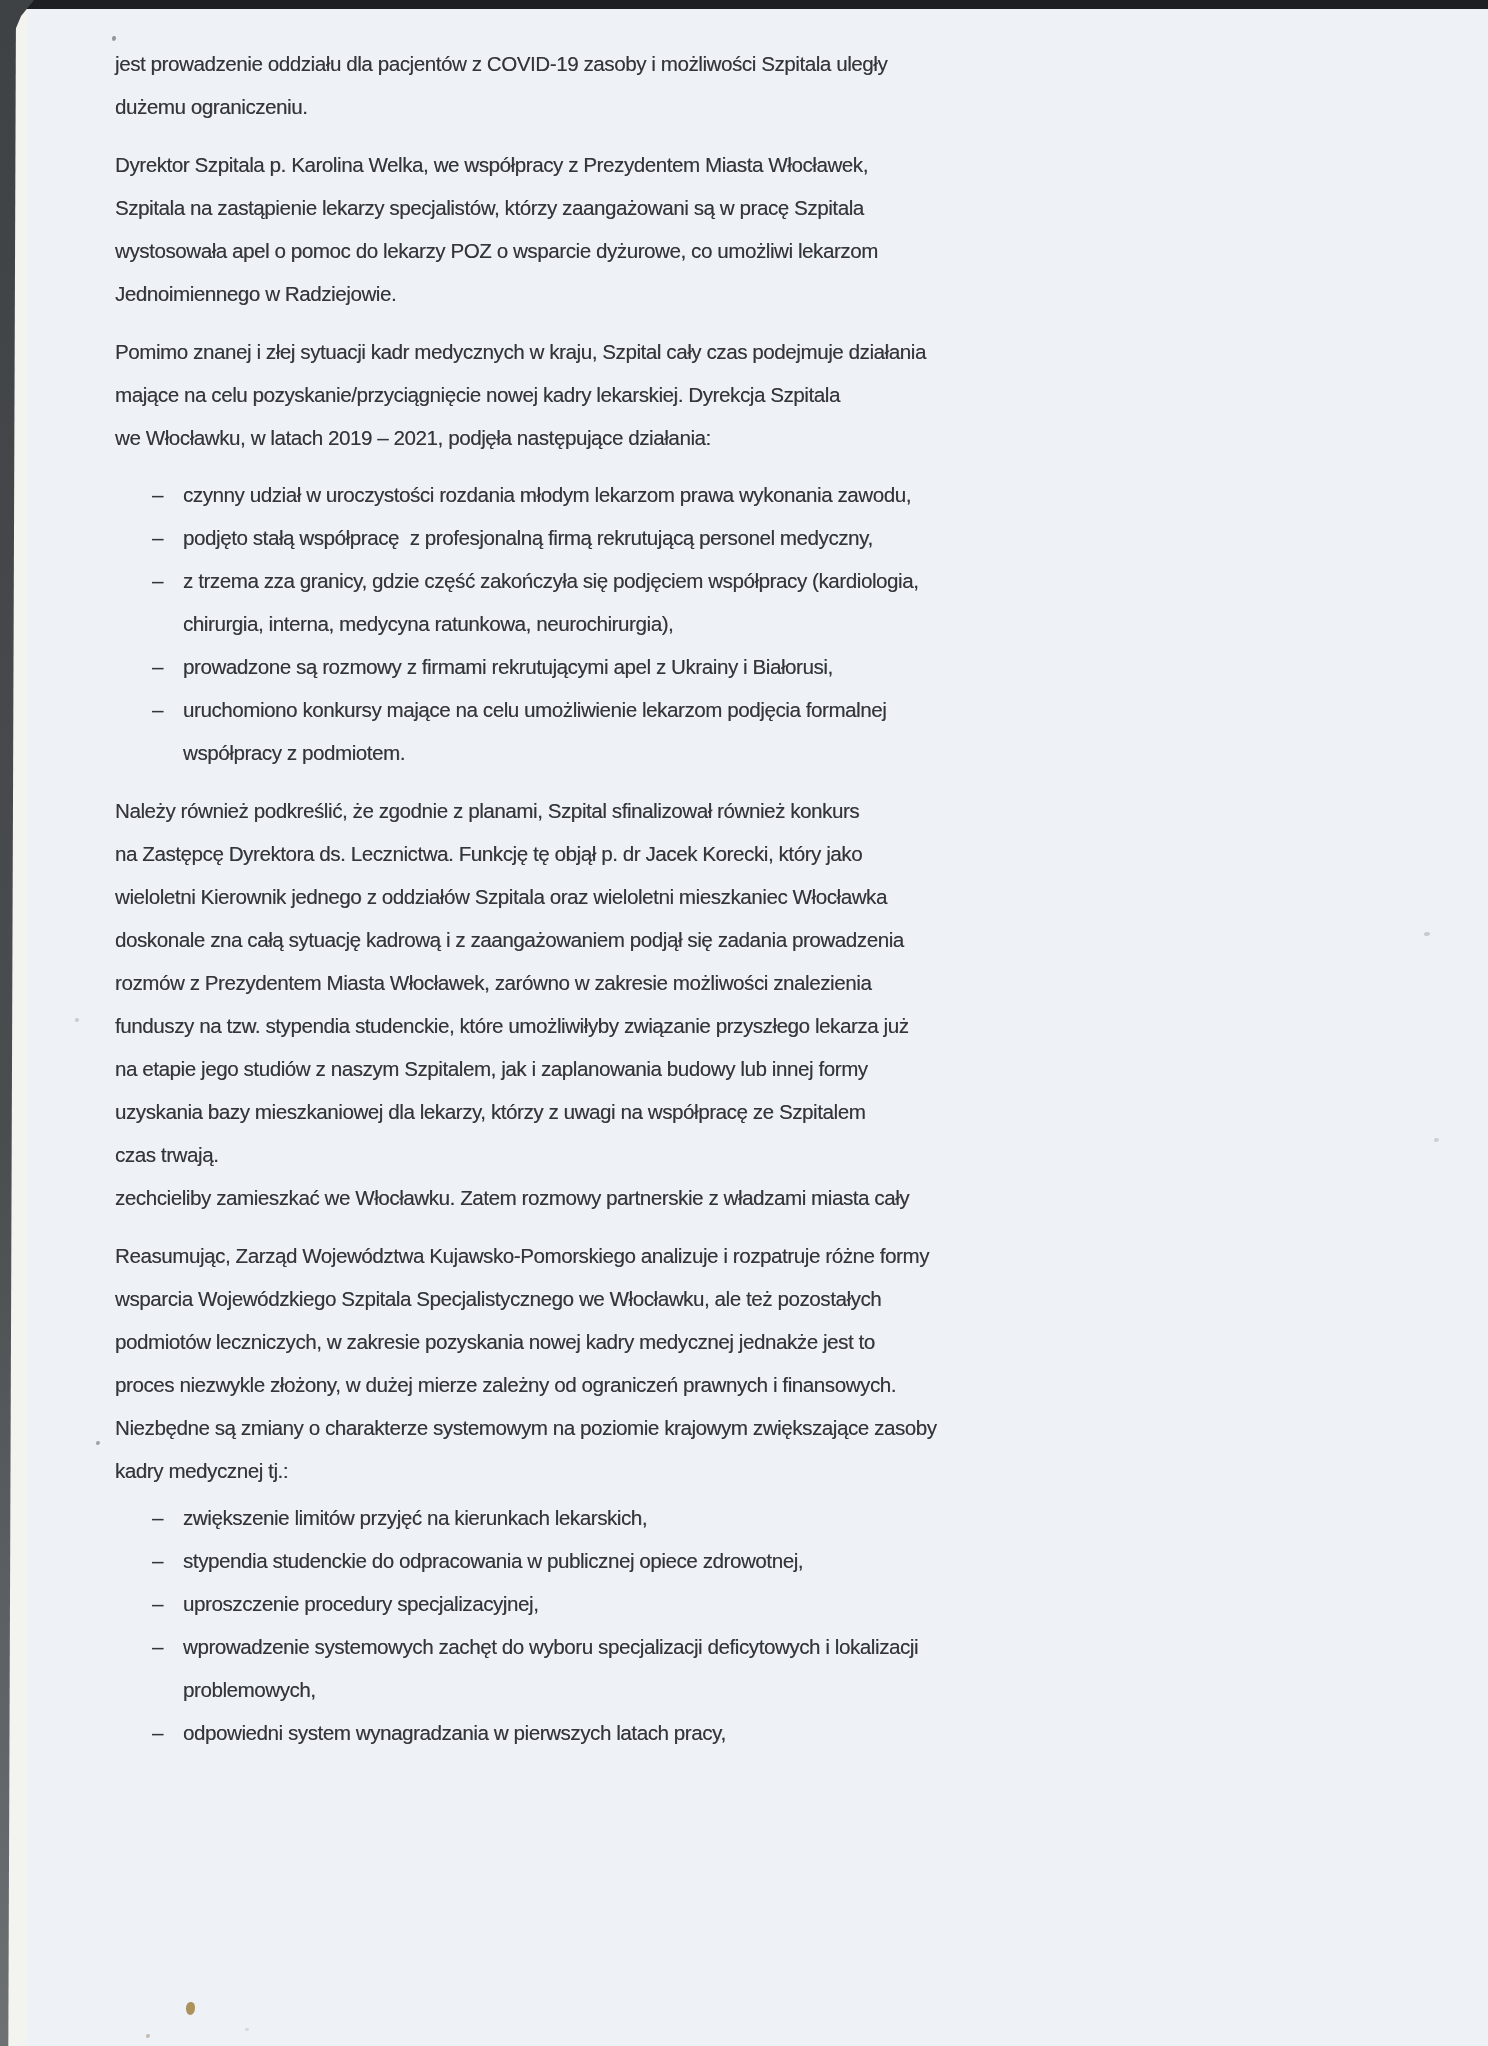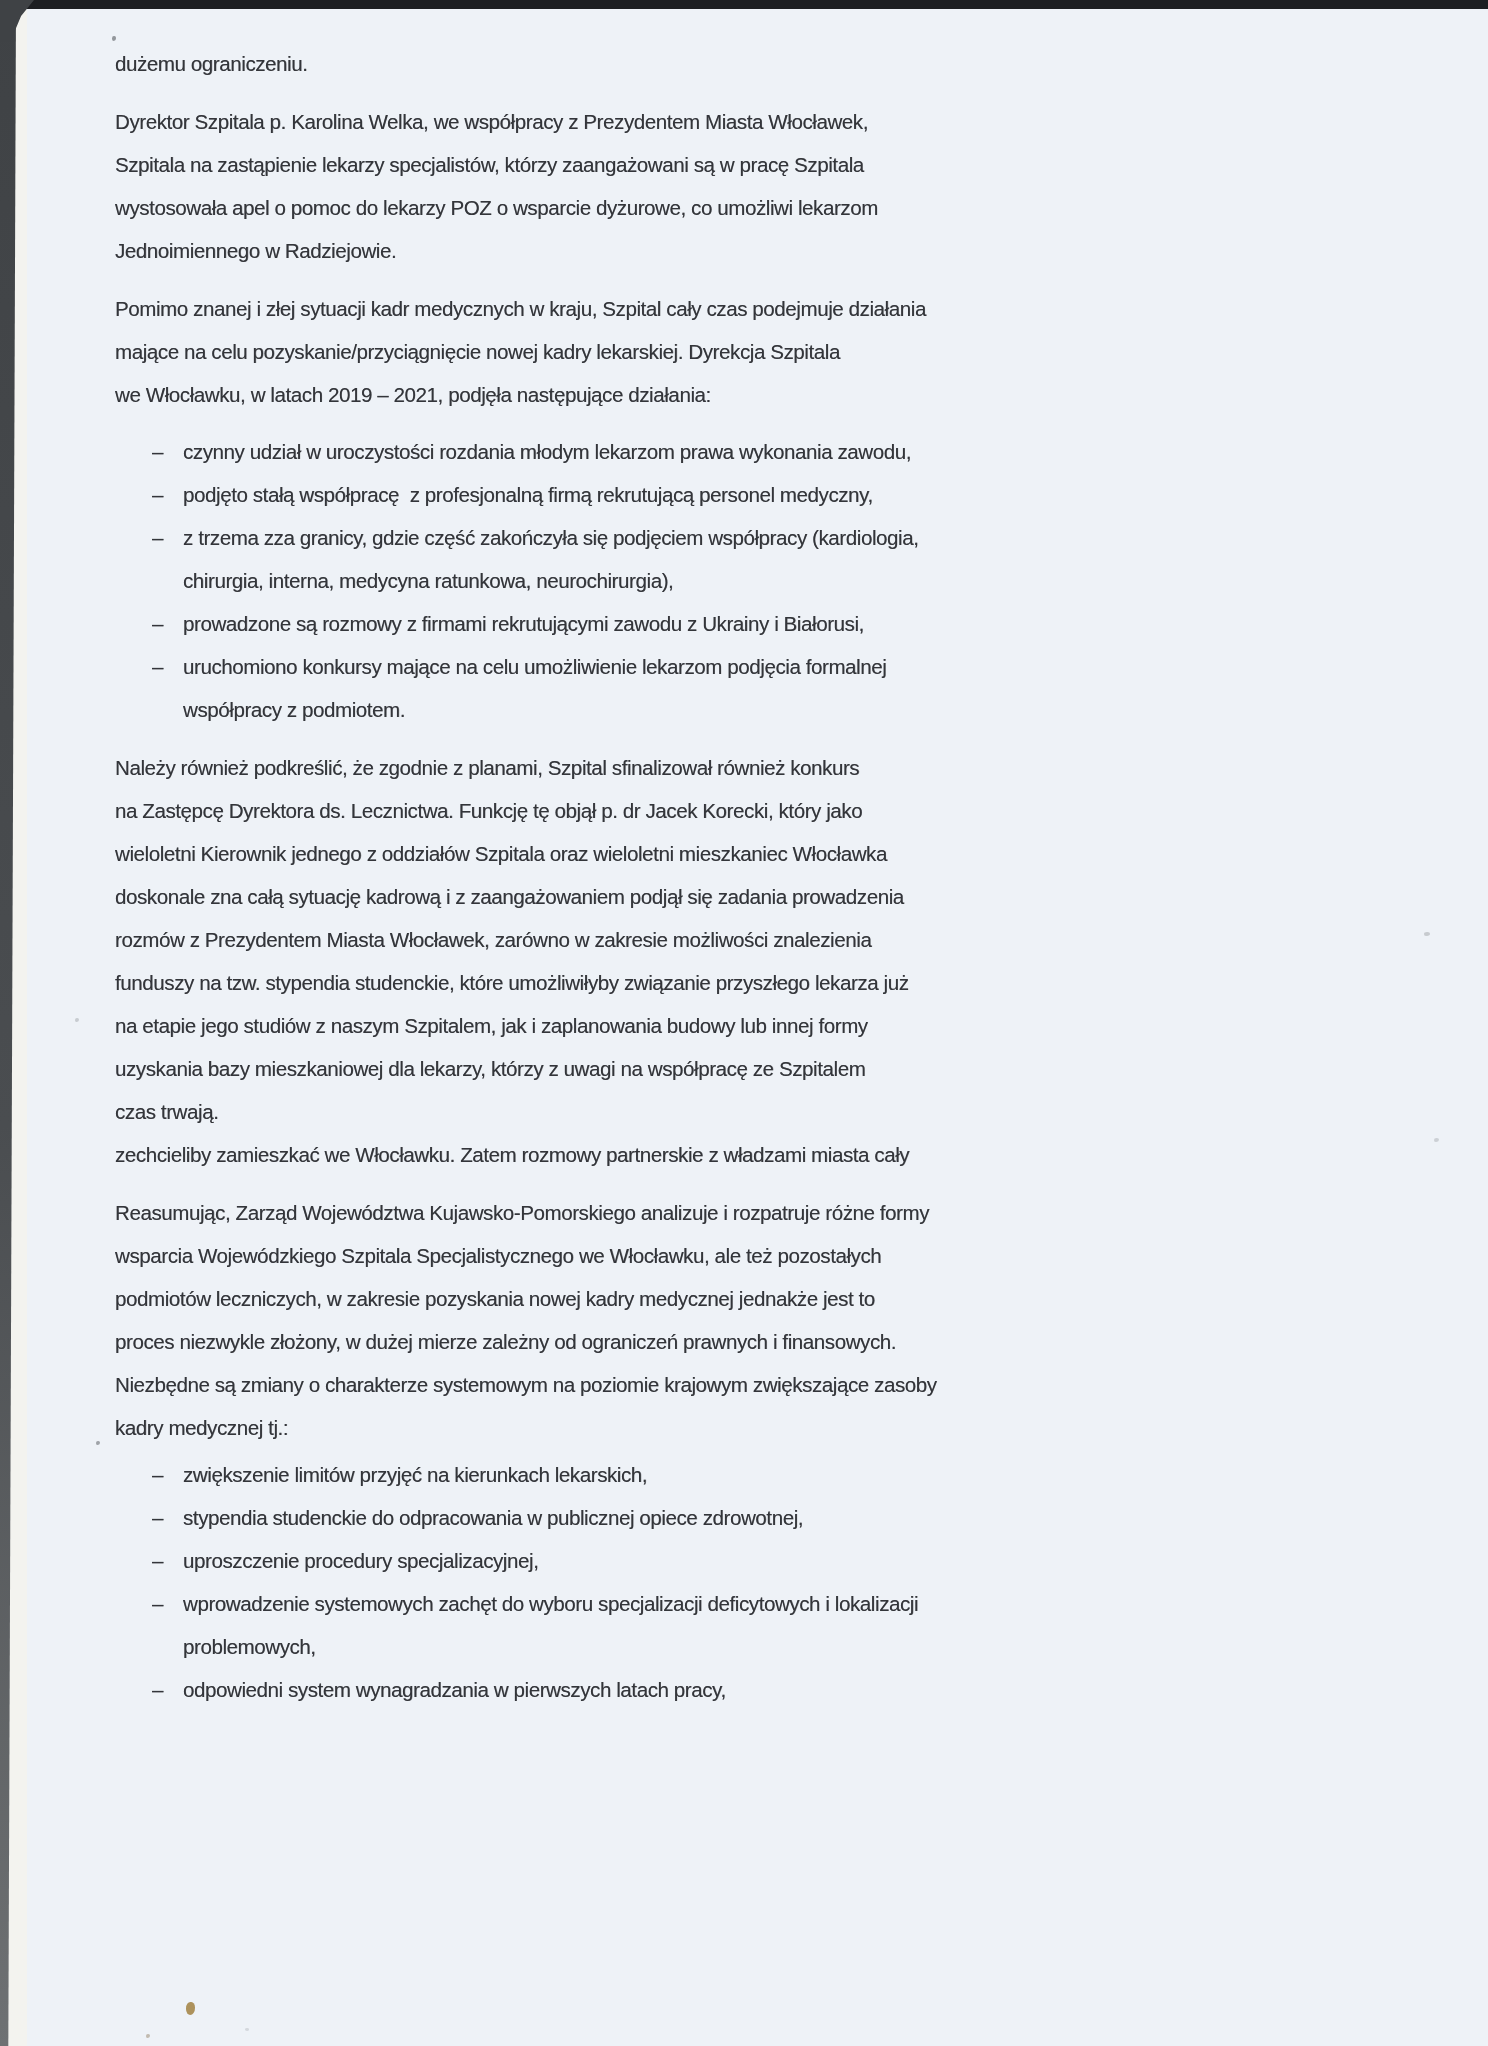--- a/index.html
+++ b/index.html
@@ -69,20 +69,21 @@
   <div class="speck sp-b"></div>
   <div class="speck sp-c"></div>
   <div class="speck sp-d"></div>
   <div class="speck sp-e"></div>
   <div class="speck sp-f"></div>
   <div class="speck sp-g"></div>
 
   <div class="text">
 
     <div class="para">
+      <span class="ln">jest prowadzenie oddziału dla pacjentów z COVID-19 zasoby i możliwości Szpitala uległy</span>
       <span class="ln">dużemu ograniczeniu.</span>
     </div>
 
     <div class="para">
       <span class="ln">Dyrektor Szpitala p. Karolina Welka, we współpracy z Prezydentem Miasta Włocławek,</span>
       <span class="ln">Szpitala na zastąpienie lekarzy specjalistów, którzy zaangażowani są w pracę Szpitala</span>
       <span class="ln">wystosowała apel o pomoc do lekarzy POZ o wsparcie dyżurowe, co umożliwi lekarzom</span>
       <span class="ln">Jednoimiennego w Radziejowie.</span>
     </div>
 
@@ -108,21 +109,21 @@
       <div class="li">
         <span class="dash">–</span>
         <span class="li-body">
           <span class="ln">z trzema zza granicy, gdzie część zakończyła się podjęciem współpracy (kardiologia,</span>
           <span class="ln">chirurgia, interna, medycyna ratunkowa, neurochirurgia),</span>
         </span>
       </div>
       <div class="li">
         <span class="dash">–</span>
         <span class="li-body">
-          <span class="ln">prowadzone są rozmowy z firmami rekrutującymi zawodu z Ukrainy i Białorusi,</span>
+          <span class="ln">prowadzone są rozmowy z firmami rekrutującymi apel z Ukrainy i Białorusi,</span>
         </span>
       </div>
       <div class="li">
         <span class="dash">–</span>
         <span class="li-body">
           <span class="ln">uruchomiono konkursy mające na celu umożliwienie lekarzom podjęcia formalnej</span>
           <span class="ln">współpracy z podmiotem.</span>
         </span>
       </div>
     </div>

